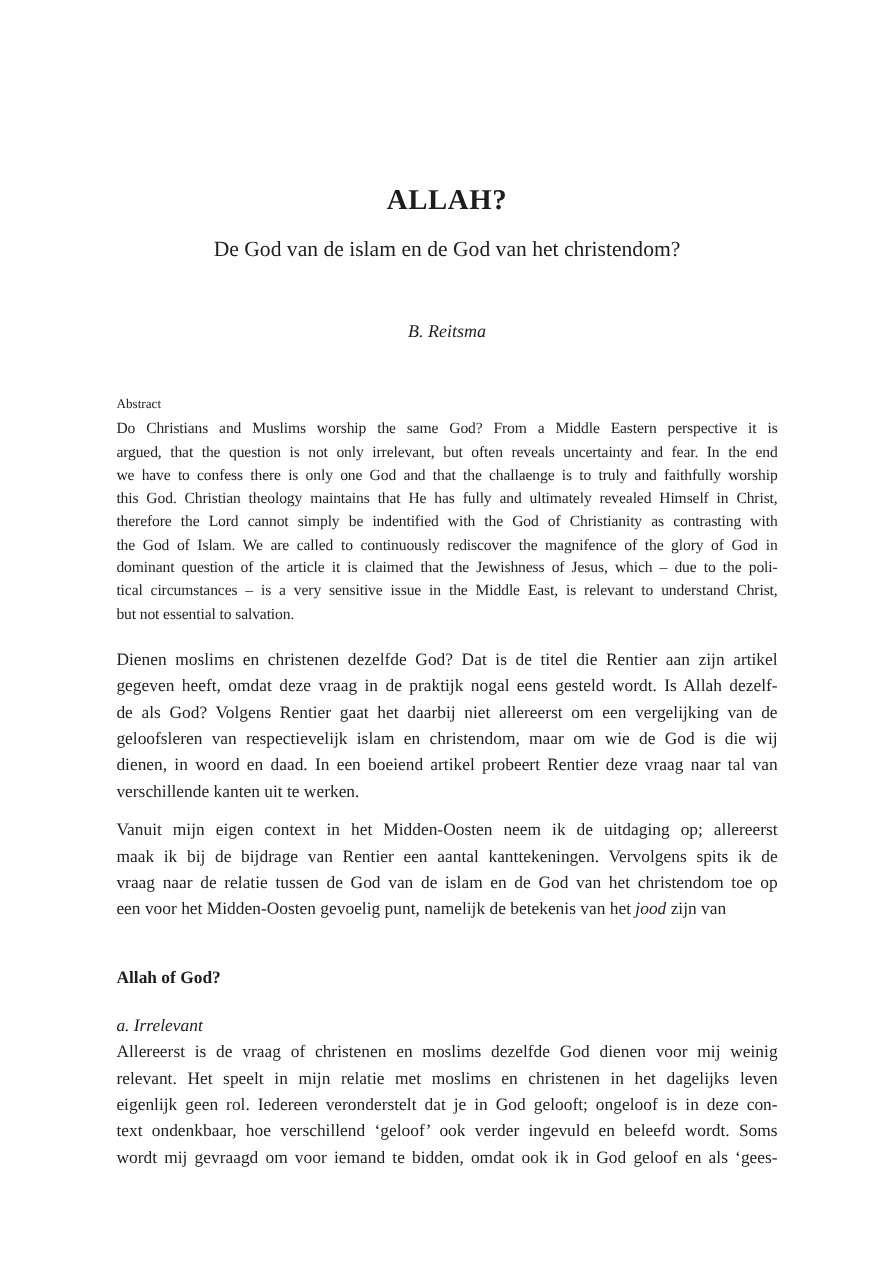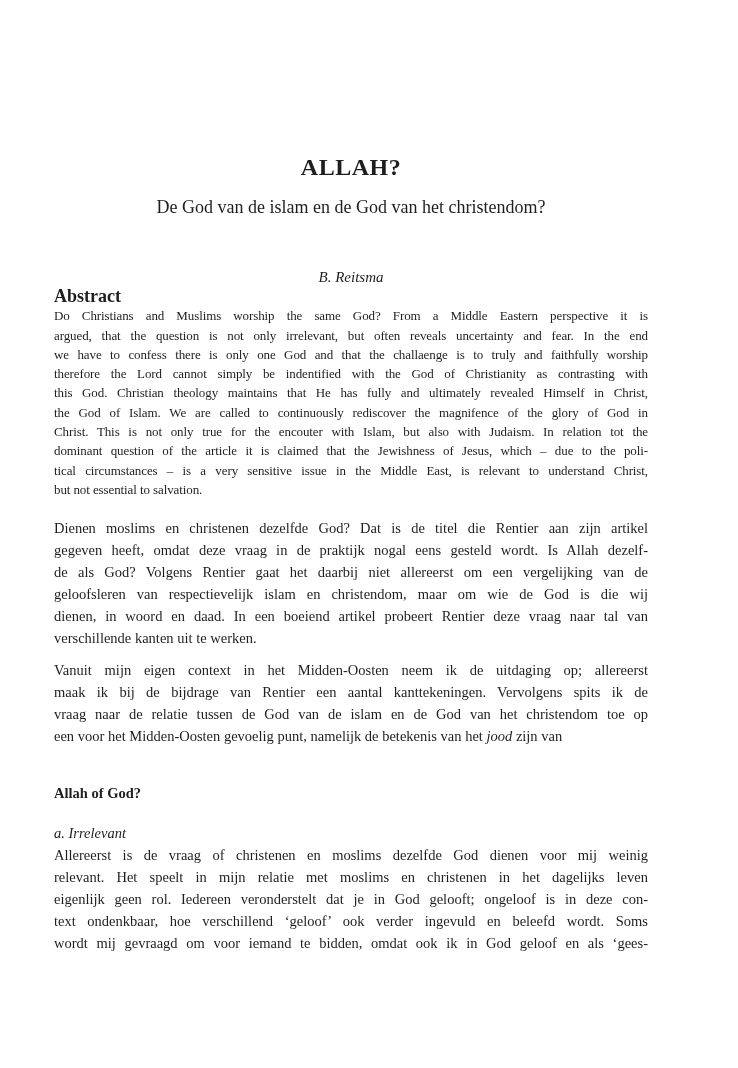--- a/index.html
+++ b/index.html
@@ -8,21 +8,21 @@
     background: var(--paper, #ffffff);
   }
   .page {
     position: relative;
     width: 738px;
     height: 1068px;
     box-sizing: border-box;
     background: var(--paper, #ffffff);
     color: var(--ink, #1e1e1e);
     font-family: "Liberation Serif", "DejaVu Serif", serif;
-    padding: 152px 90px 0 54px;
+    padding: 152px 90px 0 97px;
     overflow: hidden;
   }
   .title {
     margin: 0;
     font-size: 24px;
     line-height: 30px;
     font-weight: bold;
     text-align: center;
     letter-spacing: 0.5px;
   }
@@ -34,23 +34,24 @@
     text-align: center;
   }
   .author {
     margin-top: 44px;
     font-size: 15px;
     line-height: 20px;
     font-style: italic;
     text-align: center;
   }
   .abstract-heading {
-    font-size: 18px;
+    margin-top: 41px;
+    font-size: 11px;
     line-height: 19.3px;
-    font-weight: bold;
+    font-weight: normal;
   }
   .abstract-body {
     font-size: 13px;
     line-height: 19.3px;
     letter-spacing: -0.1px;
   }
   .body-para {
     font-size: 14.5px;
     line-height: 22px;
   }
@@ -92,24 +93,23 @@
   <h2 class="subtitle">De God van de islam en de God van het christendom?</h2>
 
   <div class="author">B. Reitsma</div>
 
   <div>
     <div class="abstract-heading">Abstract</div>
     <div class="abstract-body para">
         <div class="line">Do Christians and Muslims worship the same God? From a Middle Eastern perspective it is</div>
         <div class="line">argued, that the question is not only irrelevant, but often reveals uncertainty and fear. In the end</div>
         <div class="line">we have to confess there is only one God and that the challaenge is to truly and faithfully worship</div>
+        <div class="line">this God. Christian theology maintains that He has fully and ultimately revealed Himself in Christ,</div>
         <div class="line">therefore the Lord cannot simply be indentified with the God of Christianity as contrasting with</div>
-        <div class="line">this God. Christian theology maintains that He has fully and ultimately revealed Himself in Christ,</div>
         <div class="line">the God of Islam. We are called to continuously rediscover the magnifence of the glory of God in</div>
-        <div class="line">Christ. This is not only true for the encouter with Islam, but also with Judaism. In relation tot the</div>
         <div class="line">dominant question of the article it is claimed that the Jewishness of Jesus, which – due to the poli-</div>
         <div class="line">tical circumstances – is a very sensitive issue in the Middle East, is relevant to understand Christ,</div>
         <div class="line">but not essential to salvation.</div>
       </div>
   </div>
 
   <div class="body-para para p1">
       <div class="line">Dienen moslims en christenen dezelfde God? Dat is de titel die Rentier aan zijn artikel</div>
       <div class="line">gegeven heeft, omdat deze vraag in de praktijk nogal eens gesteld wordt. Is Allah dezelf-</div>
       <div class="line">de als God? Volgens Rentier gaat het daarbij niet allereerst om een vergelijking van de</div>

